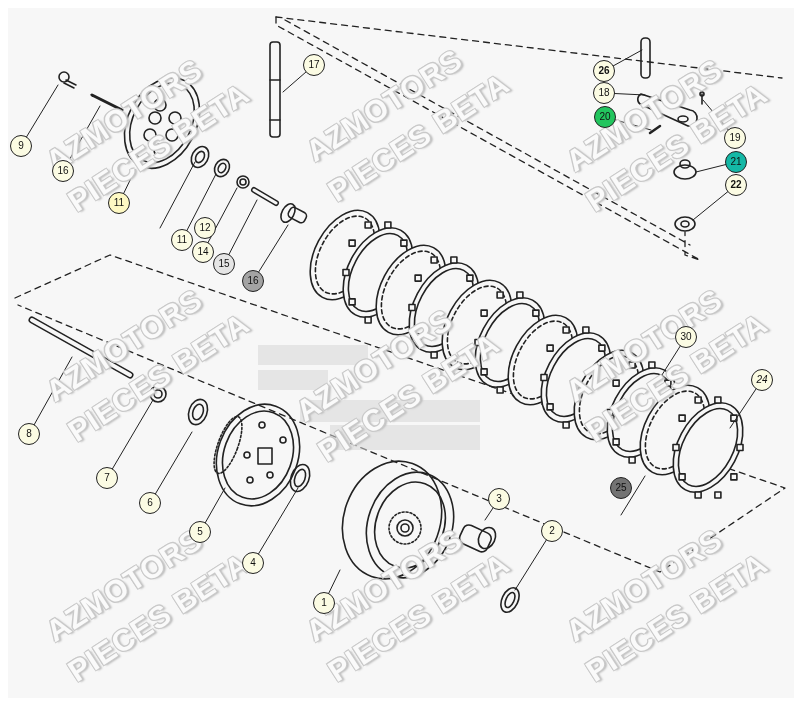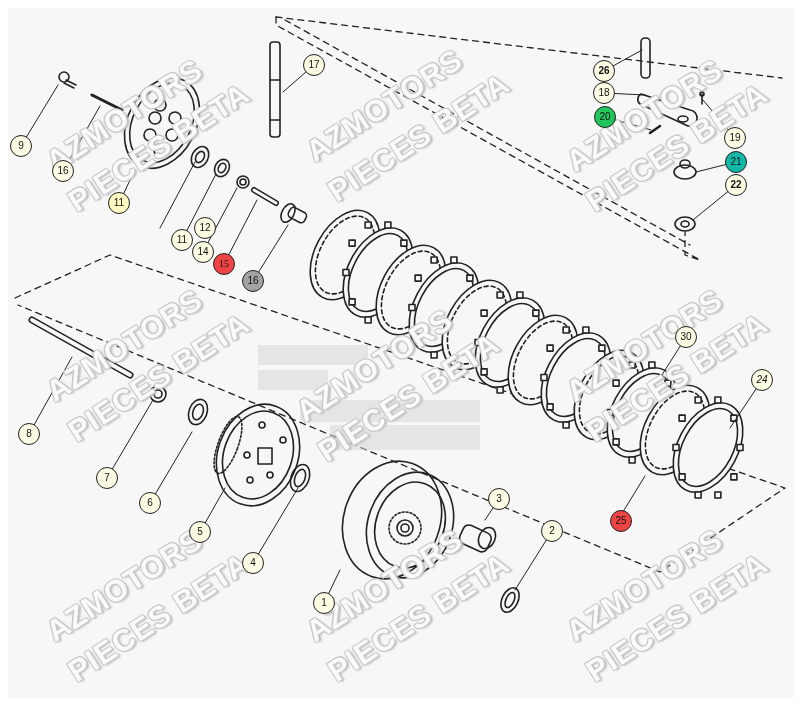--- a/index.html
+++ b/index.html
@@ -337,26 +337,26 @@
       <div class="callout" style="left: 200px; top: 532px; background: rgb(251, 251, 227);">5</div>
       <div class="callout" style="left: 150px; top: 503px; background: rgb(251, 251, 227);">6</div>
       <div class="callout" style="left: 107px; top: 478px; background: rgb(251, 251, 227);">7</div>
       <div class="callout" style="left: 29px; top: 434px; background: rgb(251, 251, 227);">8</div>
       <div class="callout" style="left: 21px; top: 146px; background: rgb(251, 251, 227);">9</div>
       <div class="callout" style="left: 63px; top: 171px; background: rgb(251, 251, 227);">16</div>
       <div class="callout" style="left: 119px; top: 203px; background: #fef9c3;">11</div>
       <div class="callout" style="left: 148px; top: 228px; background: rgb(251, 251, 227); margin-left: 46px;">12</div>
       <div class="callout" style="left: 182px; top: 240px; background: rgb(251, 251, 227);">11</div>
       <div class="callout" style="left: 203px; top: 252px; background: rgb(251, 251, 227);">14</div>
-      <div class="callout" style="left: 224px; top: 264px; background: #ef4444; font-family: Liberation Serif, serif;">15</div>
+      <div class="callout" style="left: 224px; top: 264px; background: #e5e5e5;">15</div>
       <div class="callout" style="left: 253px; top: 281px; background: #a3a3a3;">16</div>
       <div class="callout" style="left: 314px; top: 65px; background: rgb(251, 251, 227);">17</div>
       <div class="callout" style="left: 604px; top: 93px; background: rgb(251, 251, 227);">18</div>
       <div class="callout" style="left: 735px; top: 138px; background: rgb(251, 251, 227);">19</div>
       <div class="callout" style="left: 605px; top: 117px; background: #22c55e;">20</div>
       <div class="callout" style="left: 736px; top: 162px; background: #14b8a6;">21</div>
       <div class="callout" style="left: 736px; top: 185px; background: rgb(251, 251, 227); font-weight: bold;">22</div>
       <div class="callout" style="left: 686px; top: 337px; background: rgb(251, 251, 227);">30</div>
       <div class="callout" style="left: 762px; top: 380px; background: rgb(251, 251, 227); font-style: italic;">24</div>
-      <div class="callout" style="left: 621px; top: 521px; background: #ef4444;">25</div>
+      <div class="callout" style="left: 621px; top: 488px; background: #737373;">25</div>
       <div class="callout" style="left: 604px; top: 71px; background: rgb(251, 251, 227); font-weight: bold;">26</div>
     </div>
 </div>
 
 </body></html>

